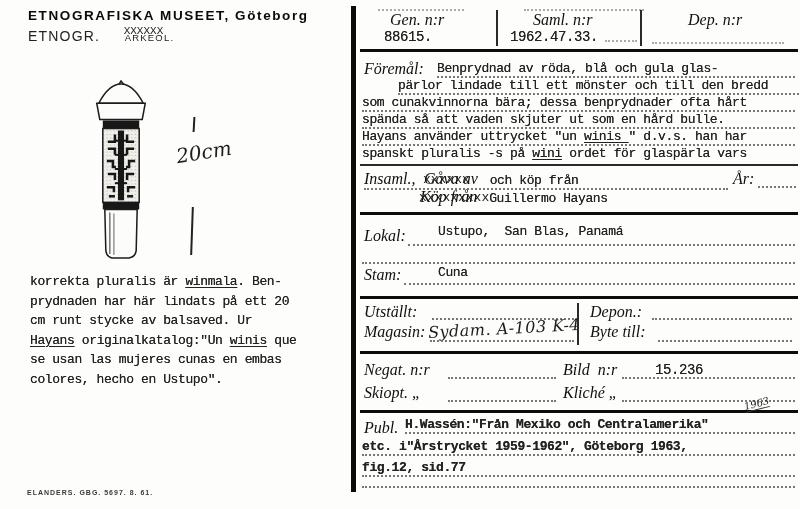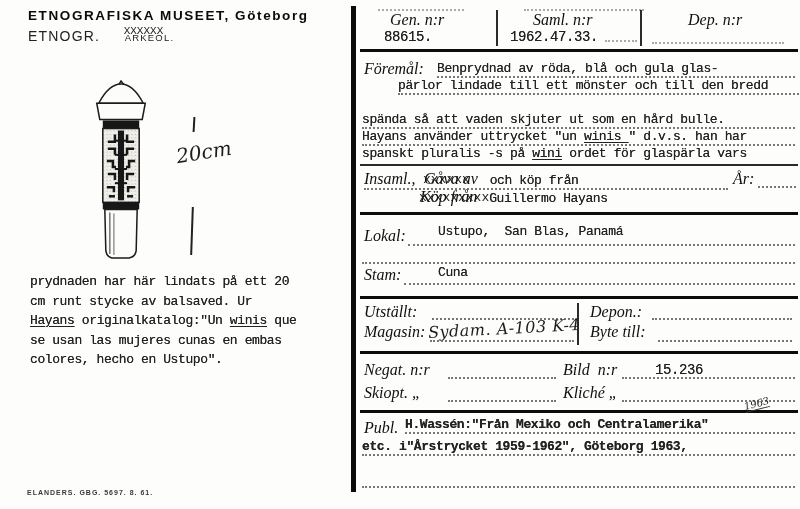--- a/index.html
+++ b/index.html
@@ -88,20 +88,21 @@
     <path d="M26,256 L90,256 L88,338 Q86,350 74,352 L40,352 Q30,350 28,338 Z" fill="#fcfcfa" stroke="#1c1c1c" stroke-width="3"></path>
     <line x1="36" y1="262" x2="36" y2="344" stroke="#333" stroke-width="2"></line>
     <line x1="44" y1="264" x2="44" y2="346" stroke="#333" stroke-width="1.5"></line>
   </svg>
 
   <div class="tickmark" style="left:193px;top:117px;height:15px;transform:rotate(3deg);"></div>
   <div class="abs hand" style="left:176px;top:140px;font-size:20px;transform:rotate(-9deg);">20cm</div>
   <div class="tickmark" style="left:191px;top:207px;height:48px;transform:rotate(2deg);"></div>
 
   <div class="abs" style="left:30px;top:274px;">
+    <div class="ts pline"><span>korrekta pluralis är </span><span class="u">winmala</span><span>. Ben-</span></div>
     <div class="ts pline"><span>prydnaden har här lindats på ett 20</span></div>
     <div class="ts pline"><span>cm runt stycke av balsaved. Ur</span></div>
     <div class="ts pline"><span class="u">Hayans</span><span> originalkatalog:"Un </span><span class="u">winis</span><span> que</span></div>
     <div class="ts pline"><span>se usan las mujeres cunas en embas</span></div>
     <div class="ts pline"><span>colores, hecho en Ustupo".</span></div>
   </div>
 
   <div class="abs printer" style="left:27px;top:489px;">ELANDERS. GBG. 5697. 8. 61.</div>
 
   <div class="vmain" style="left:351px;top:6px;height:486px;"></div>
@@ -116,20 +117,21 @@
   <div class="dot-faint" style="left:605px;top:40px;width:32px;"></div>
   <div class="vline" style="left:640px;top:10px;height:36px;"></div>
   <div class="abs lbl" style="left:688px;top:11px;">Dep. n:r</div>
   <div class="dot-faint" style="left:652px;top:42px;width:132px;"></div>
 
   <div class="thick" style="left:360px;top:49px;width:438px;"></div>
 
   <div class="abs lbl" style="left:364px;top:60px;">Föremål:</div>
   <div class="abs ts cline" style="left:437px;top:61px;width:358px;"><span>Benprydnad av röda, blå och gula glas-</span></div>
   <div class="abs ts cline" style="left:362px;top:78px;width:433px;margin-left:36px;"><span>pärlor lindade till ett mönster och till den bredd</span></div>
+  <div class="abs ts cline" style="left:362px;top:95px;width:433px;"><span>som cunakvinnorna bära; dessa benprydnader ofta hårt</span></div>
   <div class="abs ts cline" style="left:362px;top:112px;width:433px;"><span>spända så att vaden skjuter ut som en hård bulle.</span></div>
   <div class="abs ts cline" style="left:362px;top:129px;width:433px;"><span>Hayans använder uttrycket "un </span><span class="u">winis </span><span>" d.v.s. han har</span></div>
   <div class="abs ts" style="left:362px;top:146px;width:433px;"><span>spanskt pluralis -s på </span><span class="u">wini</span><span> ordet för glaspärla vars</span></div>
 
   <div class="thin" style="left:360px;top:164px;width:438px;"></div>
 
   <div class="abs" style="left:364px;top:170px;width:364px;border-bottom:2px dotted #777;height:18px;">
     <span class="lbl">Insaml., </span>
     <span class="strk">
       <span class="lbl">Gåva av</span>
@@ -182,15 +184,16 @@
   <div class="dot" style="left:448px;top:400px;width:108px;"></div>
   <div class="abs lbl" style="left:563px;top:384px;">Kliché „</div>
   <div class="dot" style="left:622px;top:400px;width:173px;"></div>
 
   <div class="thick" style="left:360px;top:410px;width:438px;"></div>
 
   <div class="abs hand" style="left:744px;top:398px;font-size:10px;transform:rotate(-14deg);border-bottom:1px solid #333;">1963</div>
   <div class="abs lbl" style="left:364px;top:419px;">Publ.</div>
   <div class="abs ts cline" style="left:405px;top:417px;width:390px;font-weight:bold;"><span>H.Wassén:"Från Mexiko och Centralamerika"</span></div>
   <div class="abs ts cline" style="left:362px;top:439px;width:433px;font-weight:bold;"><span>etc. i"Årstrycket 1959-1962", Göteborg 1963,</span></div>
+  <div class="abs ts cline" style="left:362px;top:460px;width:433px;font-weight:bold;"><span>fig.12, sid.77</span></div>
   <div class="dot" style="left:362px;top:486px;width:433px;"></div>
 
 </div>
 
 </body></html>

